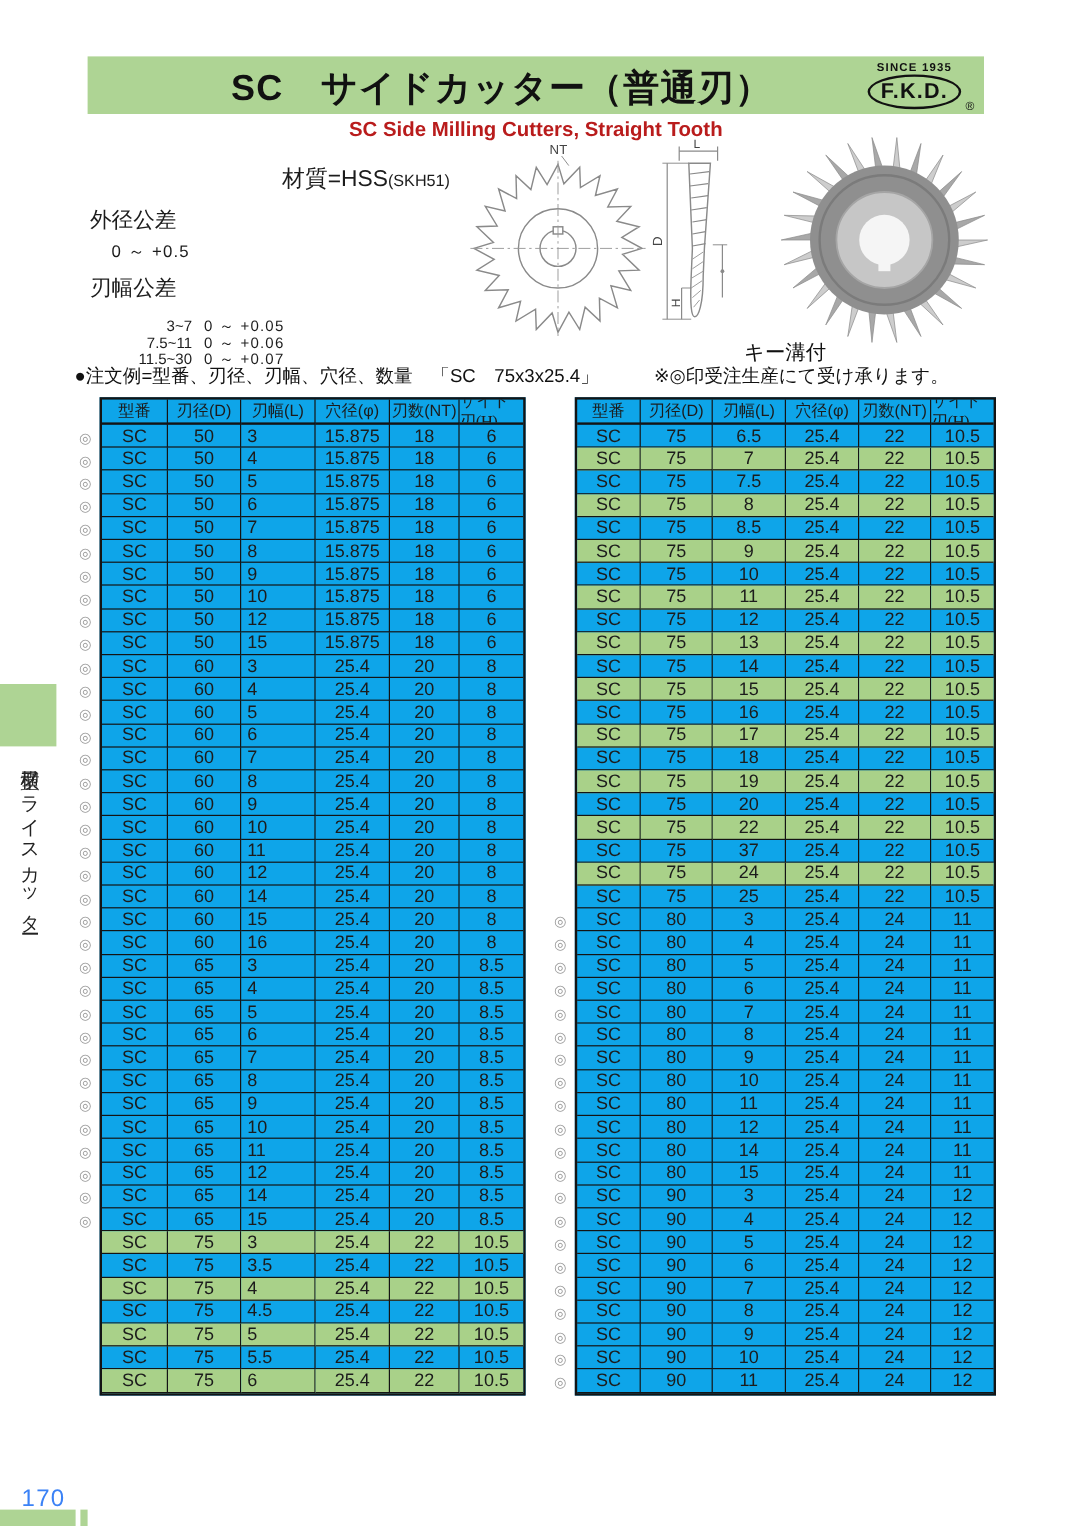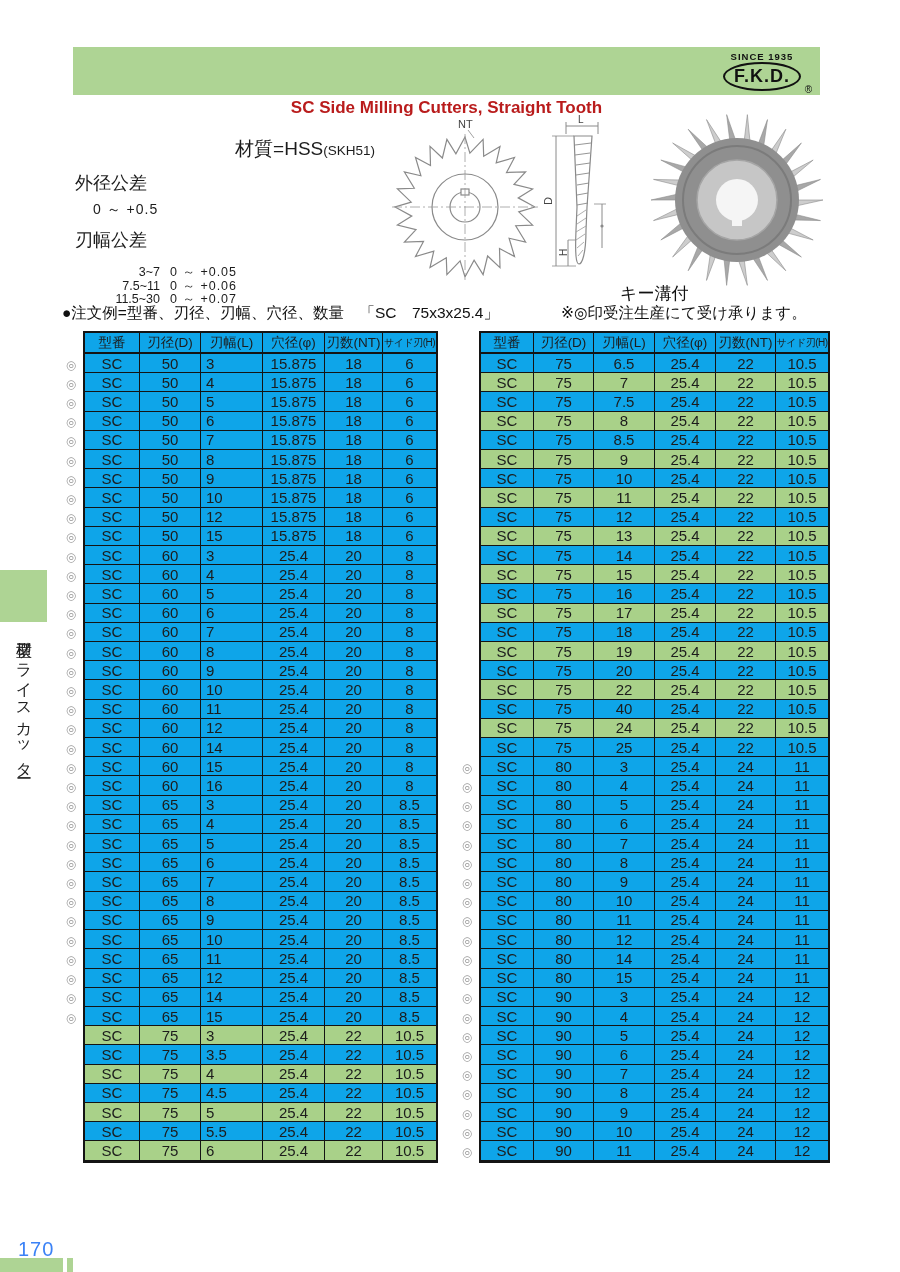--- a/index.html
+++ b/index.html
@@ -35,39 +35,39 @@
   .tol-row .rng { width:85px; text-align:right; }
   .tol-row .val { margin-left:10px; letter-spacing:1px; }
 
   
   .diagrams { position:absolute; left:390px; top:112px; width:445px; height:180px; }
   .photo-caption { position:absolute; left:620px; top:282px; width:140px; font-size:17px; color:#111; }
   svg text { font-family:"Liberation Sans","DejaVu Sans",sans-serif; }
 
   
   .order-line { position:absolute; left:62px; top:303px; width:820px; font-size:15.5px; color:#111; }
-  .order-line .note2 { position:absolute; left:483px; top:0;margin-left:16px; }
+  .order-line .note2 { position:absolute; left:483px; top:0; }
 
   
   .tblwrap { position:absolute; top:331px; }
   #tbl-left  { left:61px; }
   #tbl-right { left:457px; }
   .marks { position:absolute; left:0; top:24px; width:20px; }
   .mark { height:19.214px; font-size:12px; color:#9a9a9a; display:flex; align-items:center; justify-content:center; }
   .tbl { margin-left:22px; display:grid; border:2.5px solid #141414; background:#0ea5e9; }
   .tleft  { grid-template-columns:55px 61px 62px 62px 58px 53px; }
   .tright { grid-template-columns:53px 60px 61px 61px 60px 52px; }
   .c {
     border-right:1.5px solid #141414; border-bottom:1.9px solid #141414;
     display:flex; align-items:center; justify-content:center;
     height:19.214px; font-size:15px; color:#1c1c1c; overflow:hidden;
   }
   .c:nth-child(6n) { border-right:none; }
   .c.h { height:21px; font-size:13.5px; border-bottom:2px solid #141414; }
-  .c.h5 { font-size:10px; letter-spacing:-0.5px; }
+  .c.h5 { font-size:14px; letter-spacing:-0.5px;font-family:Liberation Serif, serif; }
   .c.g { background:var(--rowgreen,#a9d189); }
   .tleft .col3 { justify-content:flex-start; padding-left:5px; }
 
   
   .side-tab { position:absolute; left:0; top:570px; width:47px; height:52px; background:var(--green,#aed494); }
   .side-label {
     position:absolute; left:13px; top:629px; writing-mode:vertical-rl;
     font-size:16px; letter-spacing:1.5px; color:#222;
   }
 
@@ -75,20 +75,21 @@
   .page-num { position:absolute; left:18px; top:1238px; font-size:20px; letter-spacing:1px; color:#3b82f6; }
   .foot-bar  { position:absolute; left:0; top:1258px; width:63px; height:14px; background:var(--green,#aed494); }
   .foot-bar2 { position:absolute; left:67px; top:1258px; width:6px; height:14px; background:var(--green,#aed494); }
 </style>
 </head>
 <body>
 
 <div class="page">
 
   <div class="banner">
+    <div class="title">SC　サイドカッター（普通刃）</div>
     <div class="logo">
       <div class="since">SINCE 1935</div>
       <div class="oval">F.K.D.</div>
       <span class="reg">®</span>
     </div>
   </div>
   <div class="subtitle">SC   Side Milling Cutters, Straight Tooth</div>
 
   <div class="specs">
     <div class="mat">
@@ -667,21 +668,21 @@
         <div class="c col5">22</div>
         <div class="c col6">10.5</div>
         <div class="c col1 g">SC</div>
         <div class="c col2 g">75</div>
         <div class="c col3 g">22</div>
         <div class="c col4 g">25.4</div>
         <div class="c col5 g">22</div>
         <div class="c col6 g">10.5</div>
         <div class="c col1">SC</div>
         <div class="c col2">75</div>
-        <div class="c col3">40</div>
+        <div class="c col3">37</div>
         <div class="c col4">25.4</div>
         <div class="c col5">22</div>
         <div class="c col6">10.5</div>
         <div class="c col1 g">SC</div>
         <div class="c col2 g">75</div>
         <div class="c col3 g">24</div>
         <div class="c col4 g">25.4</div>
         <div class="c col5 g">22</div>
         <div class="c col6 g">10.5</div>
         <div class="c col1">SC</div>

